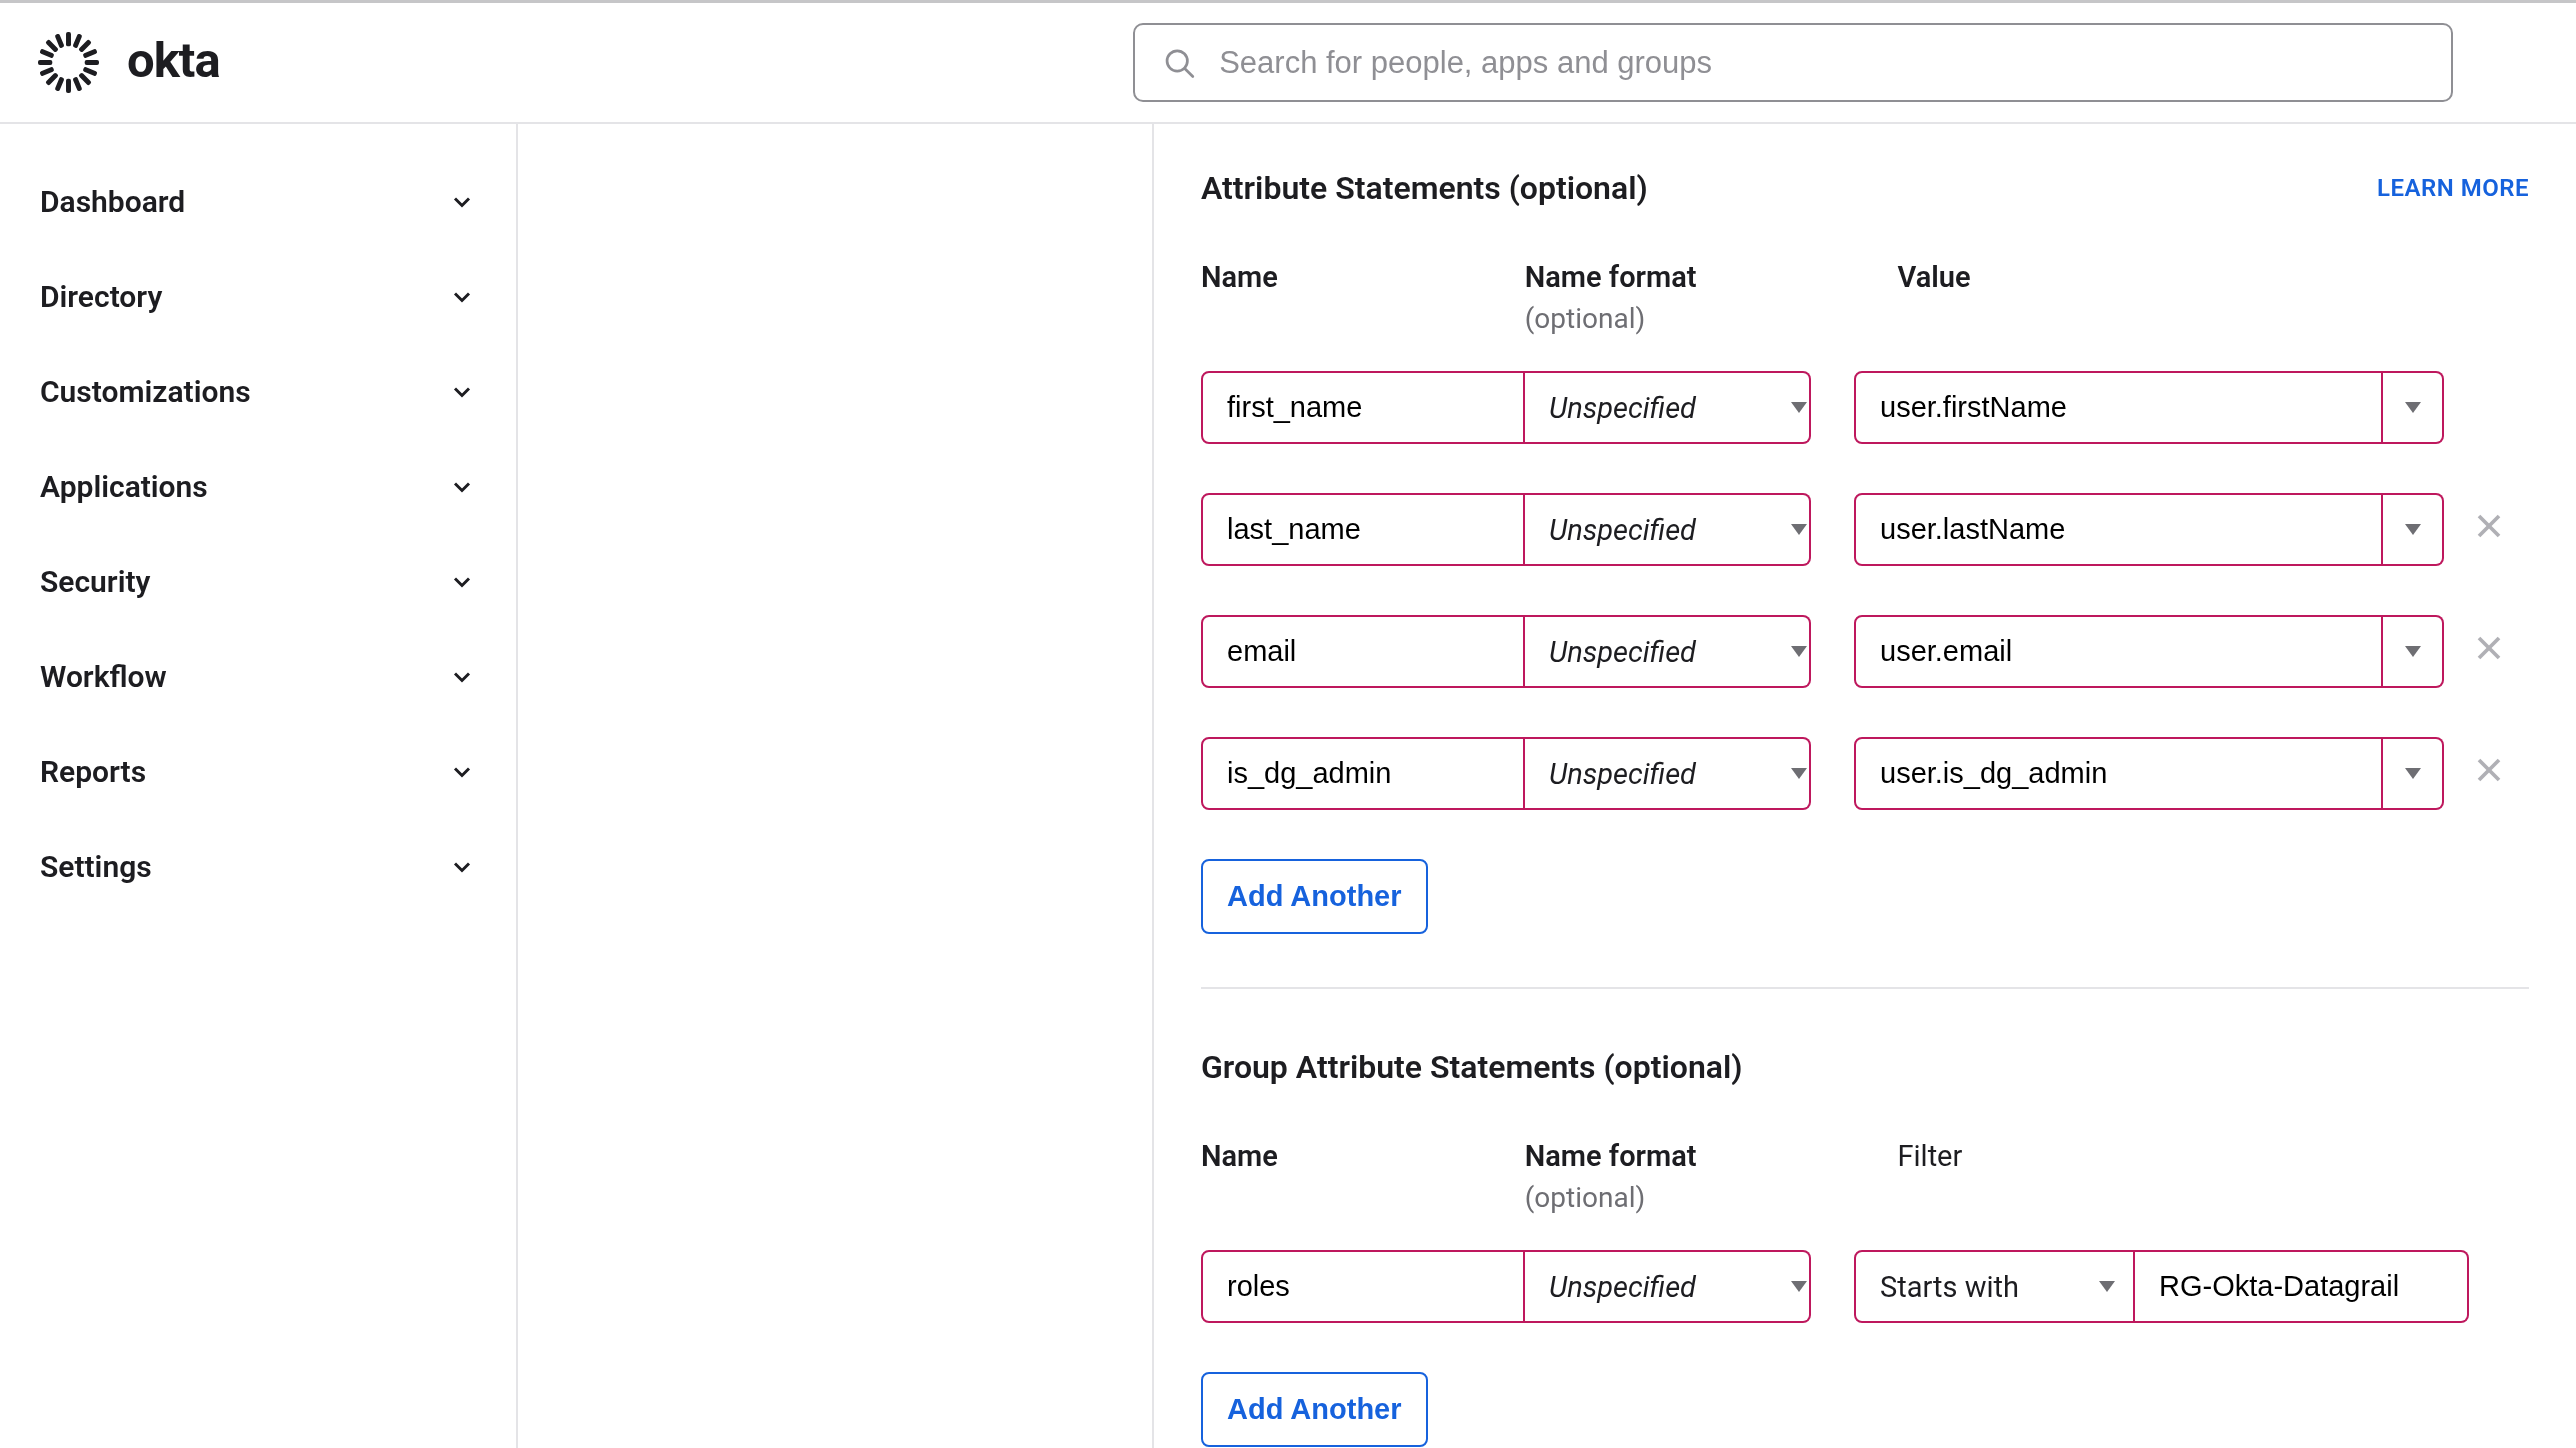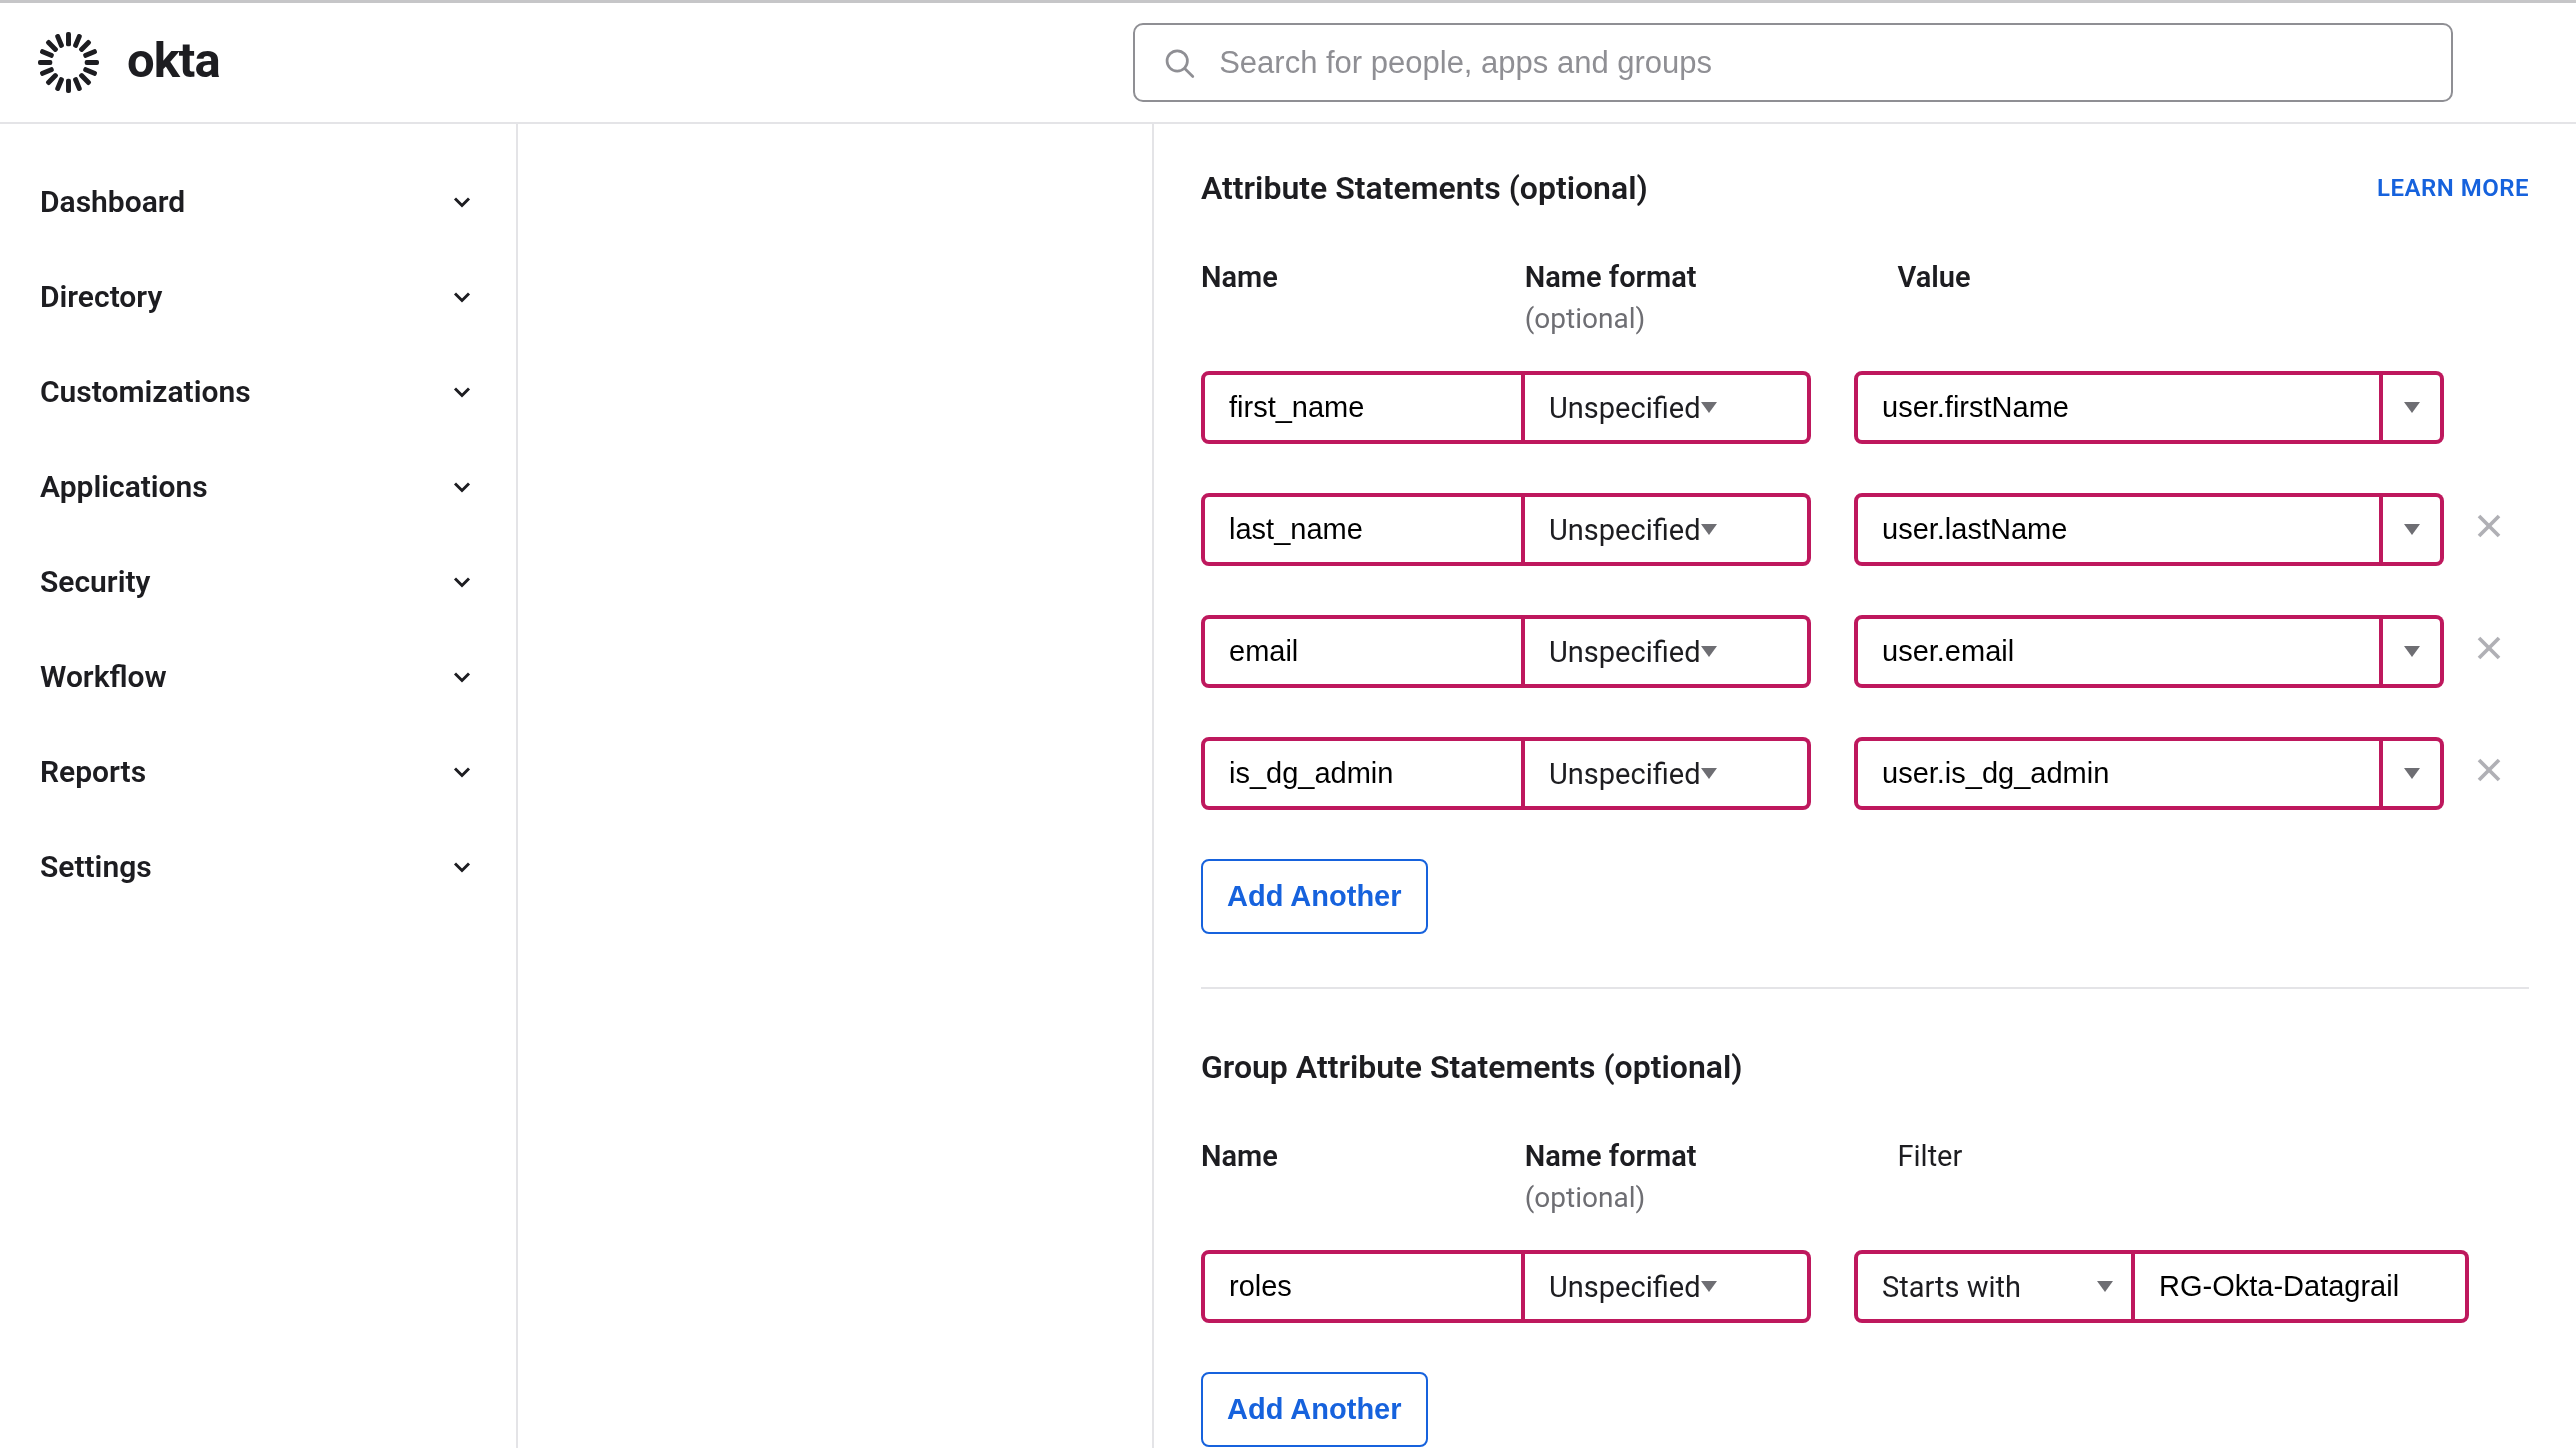--- a/index.html
+++ b/index.html
@@ -86,30 +86,30 @@
   .colhead .c-fmt   { width:330px; }
   .colhead .c-fmt .lbl { font-size:29px; font-weight:600; }
   .colhead .c-fmt .opt { font-size:28px; color:#6e6e73; margin-top:8px; }
   .colhead .c-val   { width:632px; font-size:29px; font-weight:600; margin-left:43px; }
 
   .rows { display:flex; flex-direction:column; gap:49px; margin-bottom:49px;}
   .row  { display:flex; align-items:center; }
 
   .field {
     height:73px;
-    border:4px solid #be185d;
+    border:2px solid #be185d;
     border-radius:8px;
     padding:0 24px;
     font-size:29px;
     display:flex; align-items:center;
     background:#fff;
   }
   .f-name  { width:324px; border-top-right-radius:0; border-bottom-right-radius:0; }
   .f-fmt   { width:286px; border-left:none; border-top-left-radius:0; border-bottom-left-radius:0;
-             display:flex; justify-content:flex-start; align-items:center; padding-right:2px;}
+             display:flex; justify-content:space-between; align-items:center; padding-right:2px;font-style:italic;}
   .f-val-wrap { display:flex; margin-left:43px; }
   .f-val   { width:529px; border-top-right-radius:0; border-bottom-right-radius:0;}
   .f-valdd { width:61px;  border-left:none; border-top-left-radius:0; border-bottom-left-radius:0;
              justify-content:center; padding:0;}
   .tri { width:0;height:0;border-left:8px solid transparent;border-right:8px solid transparent;border-top:11px solid #6e6e73;}
   .remove { margin-left:30px; cursor:pointer;}
   .remove svg{ width:30px; height:30px; stroke:#b0b0b5; stroke-width:3;}
 
   .add-btn {
     display:inline-flex; align-items:center; justify-content:center;

